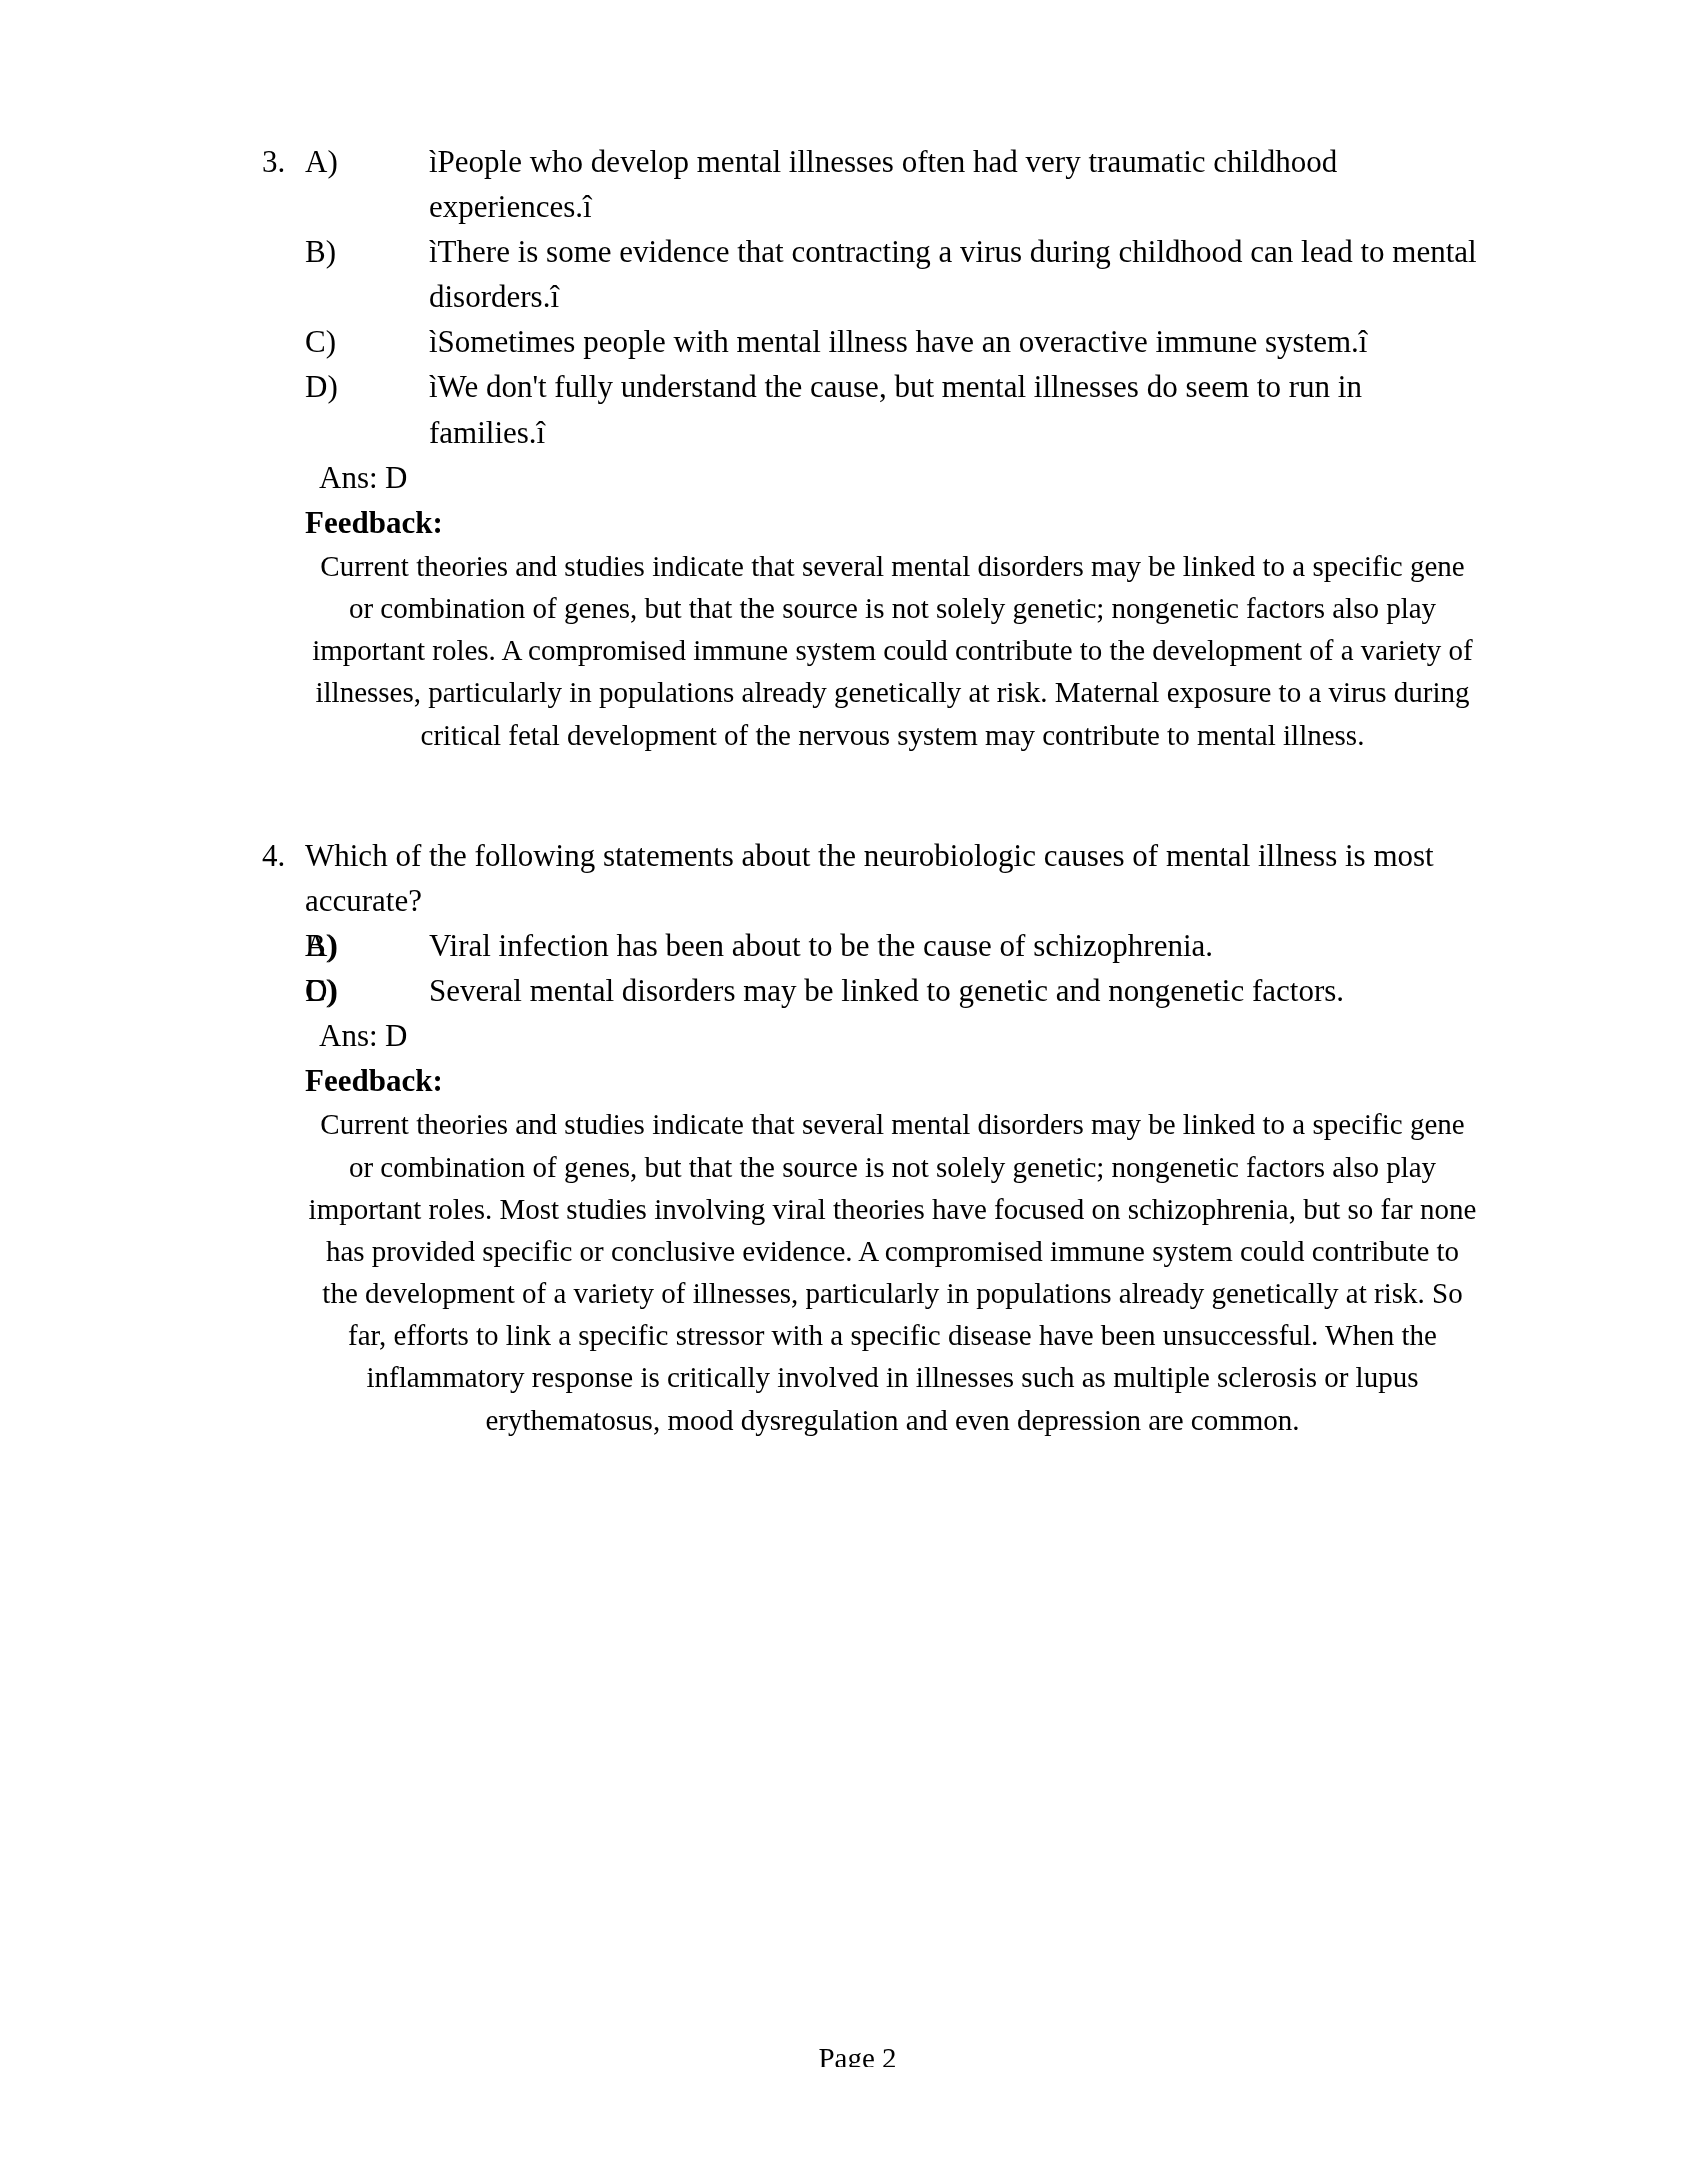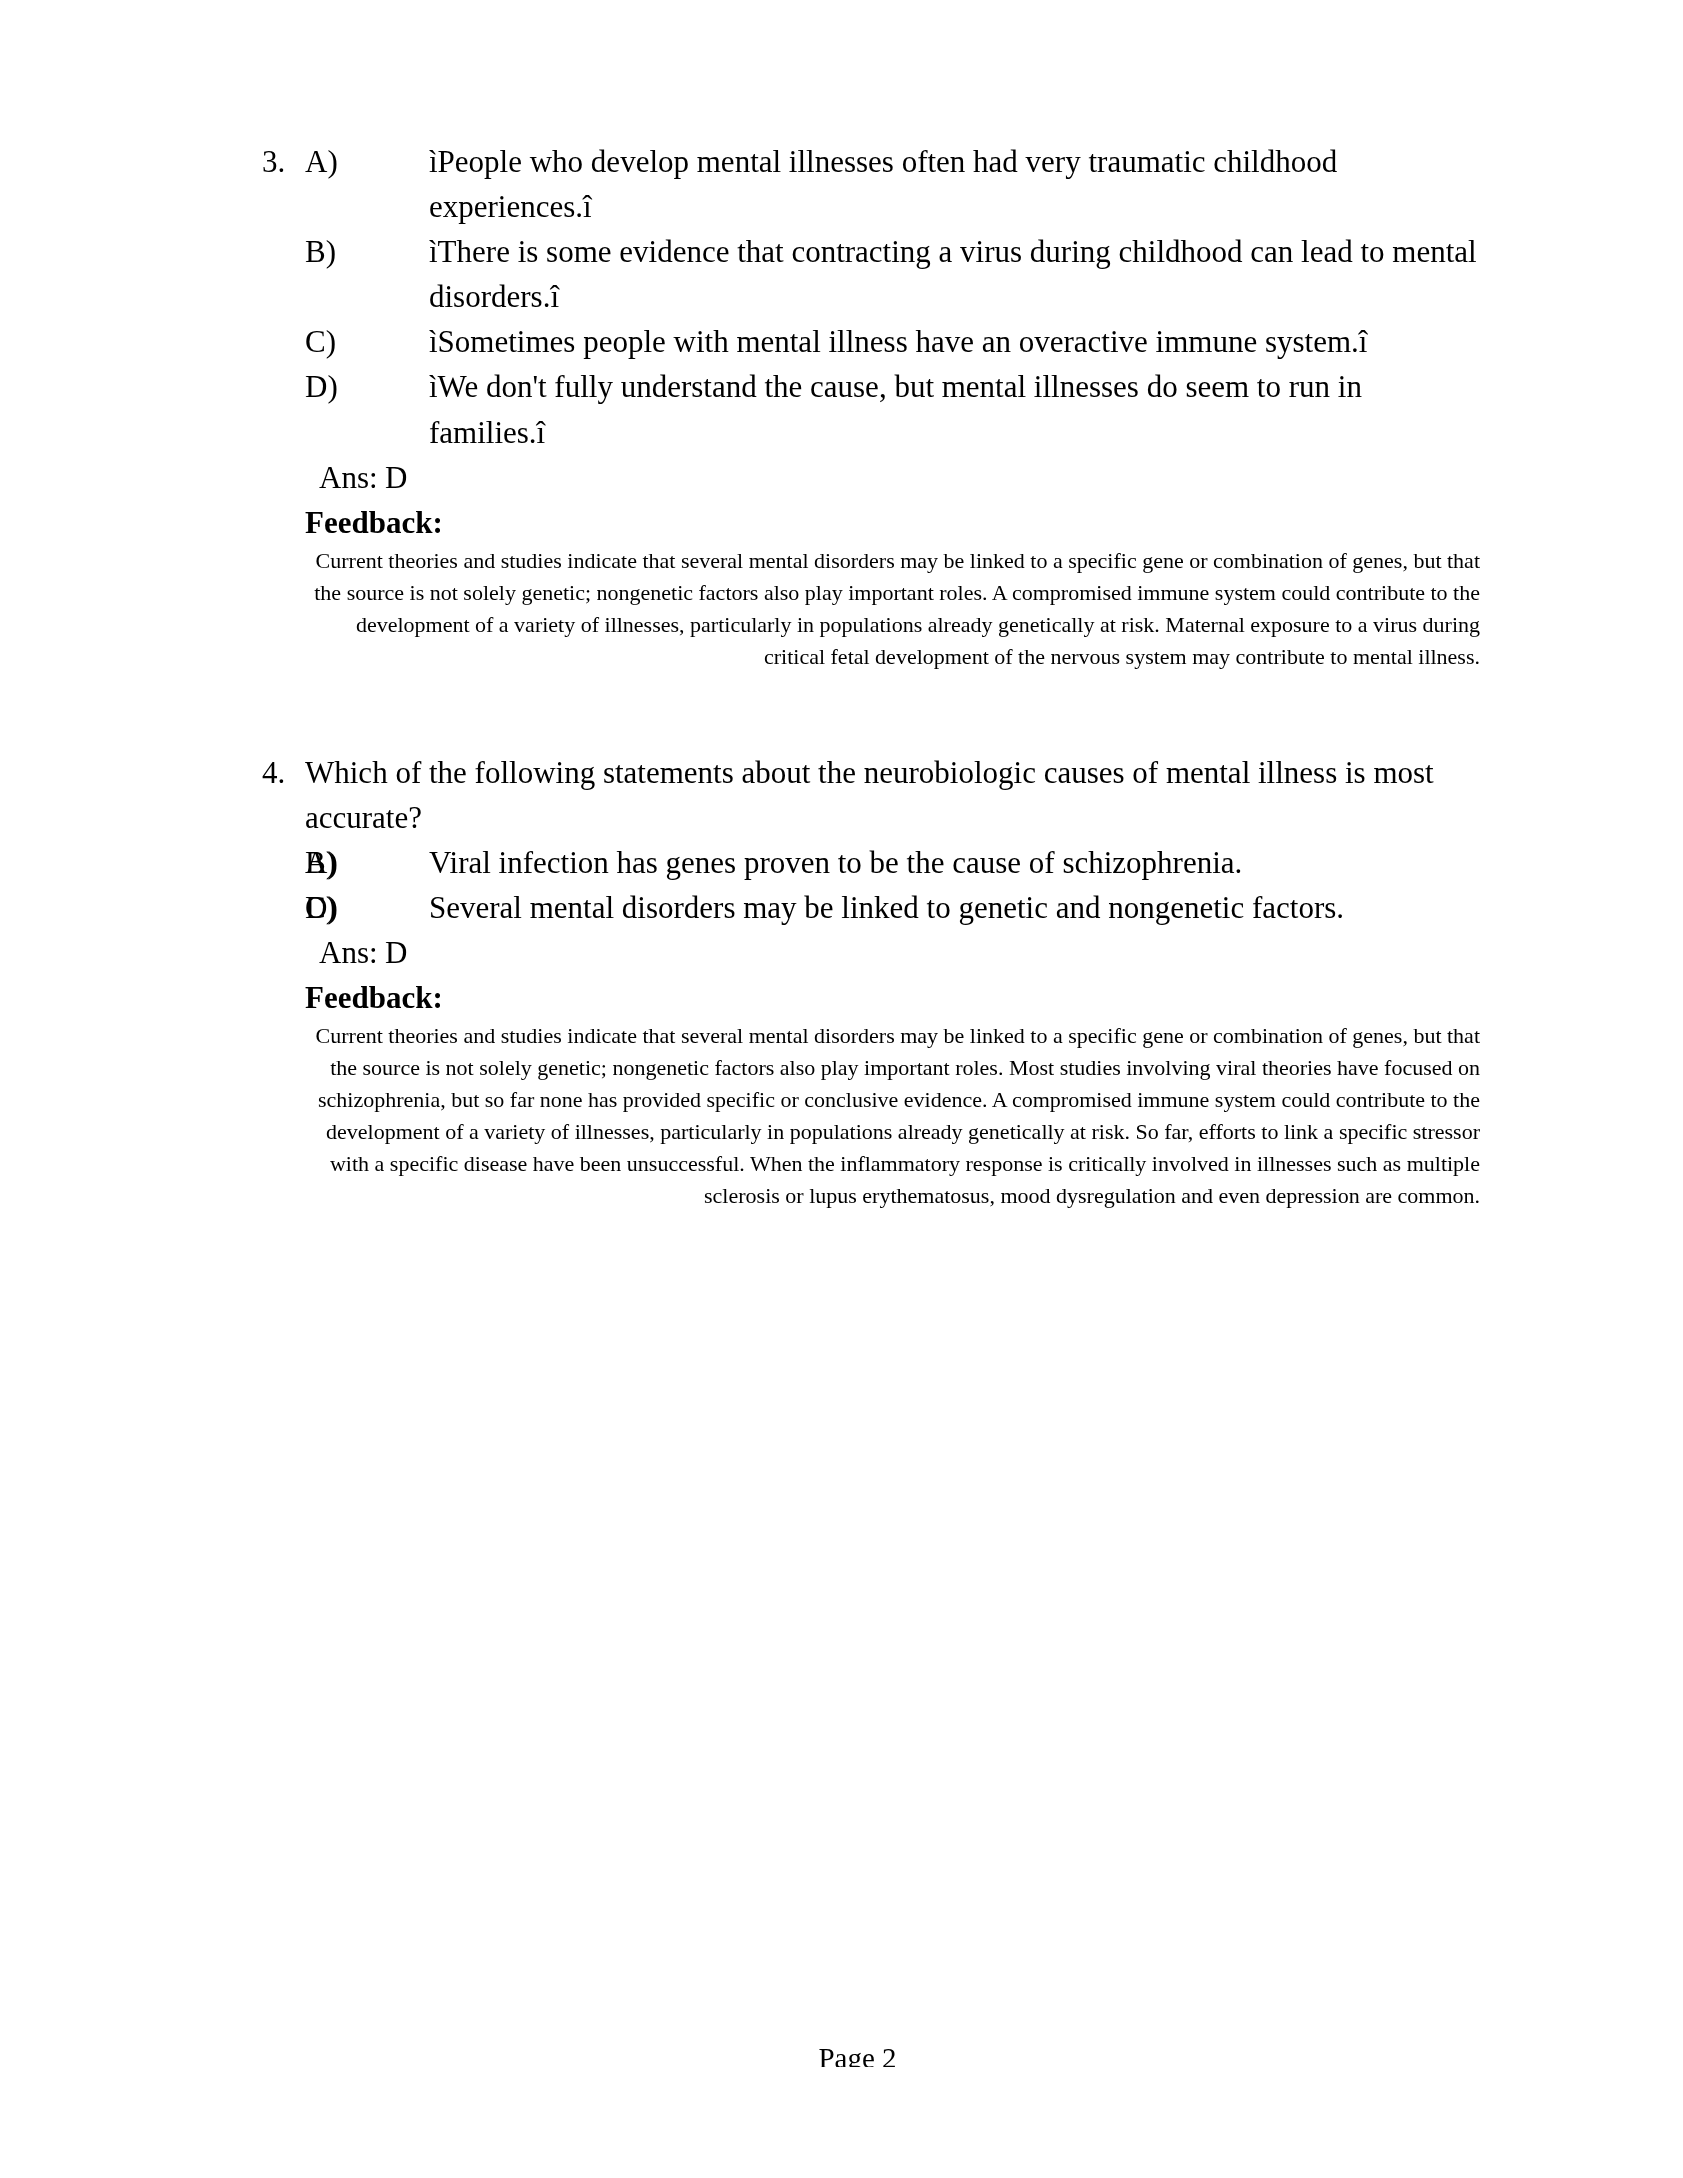--- a/index.html
+++ b/index.html
@@ -68,23 +68,23 @@
     width: 66px;
   }
   .feedback-label {
     margin-left: 43px;
     font-size: 31px;
     line-height: 1.455;
     font-weight: bold;
   }
   .feedback-body {
     margin-left: 43px;
-    font-size: 22px;
+    font-size: 29px;
     line-height: 1.455;
-    text-align: right;
+    text-align: center;
   }
   .footer {
     position: absolute;
     left: 16px;
     top: 2041px;
     width: 1683px;
     text-align: center;
     font-size: 29px;
     line-height: 1.2;
     height: 26px;
@@ -128,21 +128,21 @@
 
     <div class="question-block">
       <div class="q-stem">
         <span class="q-num">4.</span><span>Which of the following statements about the neurobiologic causes of mental illness is most accurate?</span>
       </div>
 
       <div class="opt">
         <span class="opt-letter">A)</span>
       </div>
       <div class="opt">
-        <span class="opt-letter">B)</span><span>Viral infection has genes proven to be the cause of schizophrenia.</span>
+        <span class="opt-letter">B)</span><span>Viral infection has been about to be the cause of schizophrenia.</span>
       </div>
       <div class="opt">
         <span class="opt-letter">C)</span>
       </div>
       <div class="opt">
         <span class="opt-letter">D)</span><span>Several mental disorders may be linked to genetic and nongenetic factors.</span>
       </div>
 
       <div class="ans-line">
         <span class="ans-label">Ans:</span><span>D</span>

